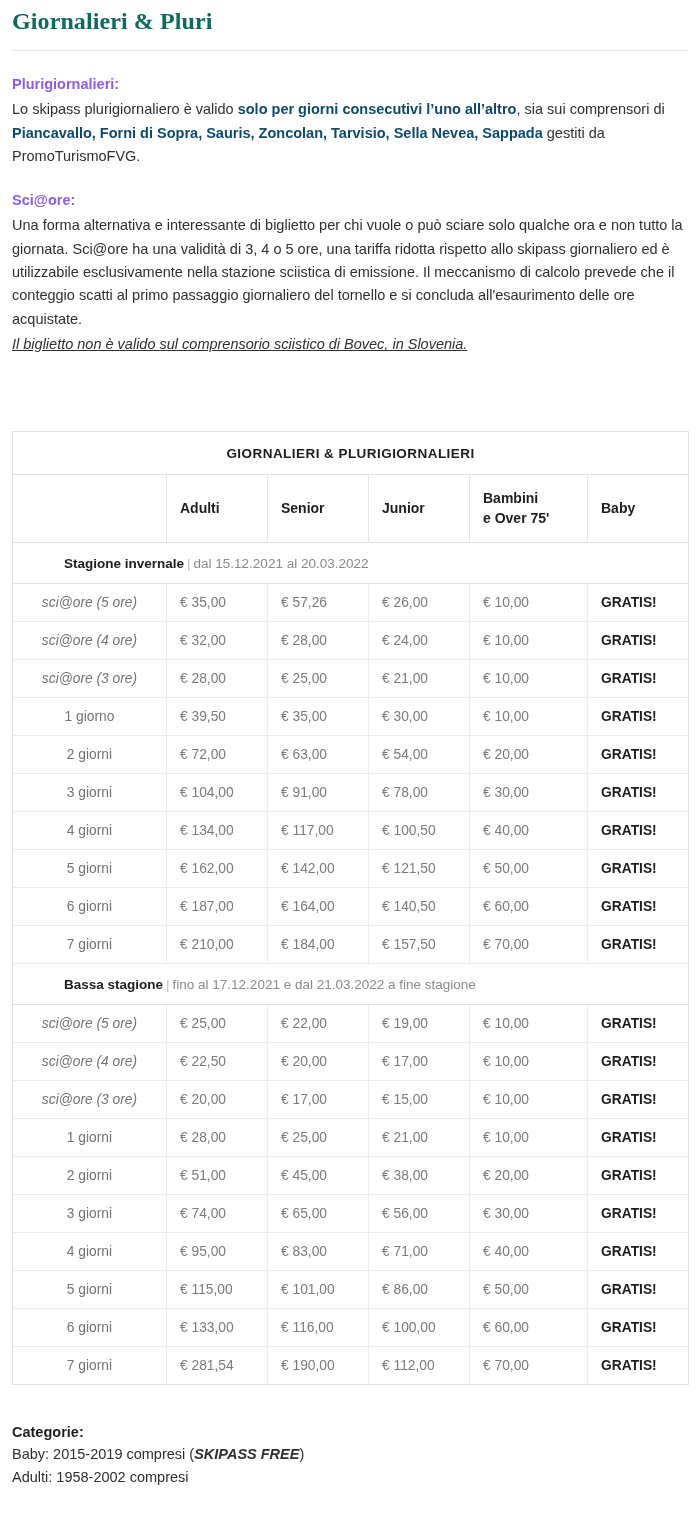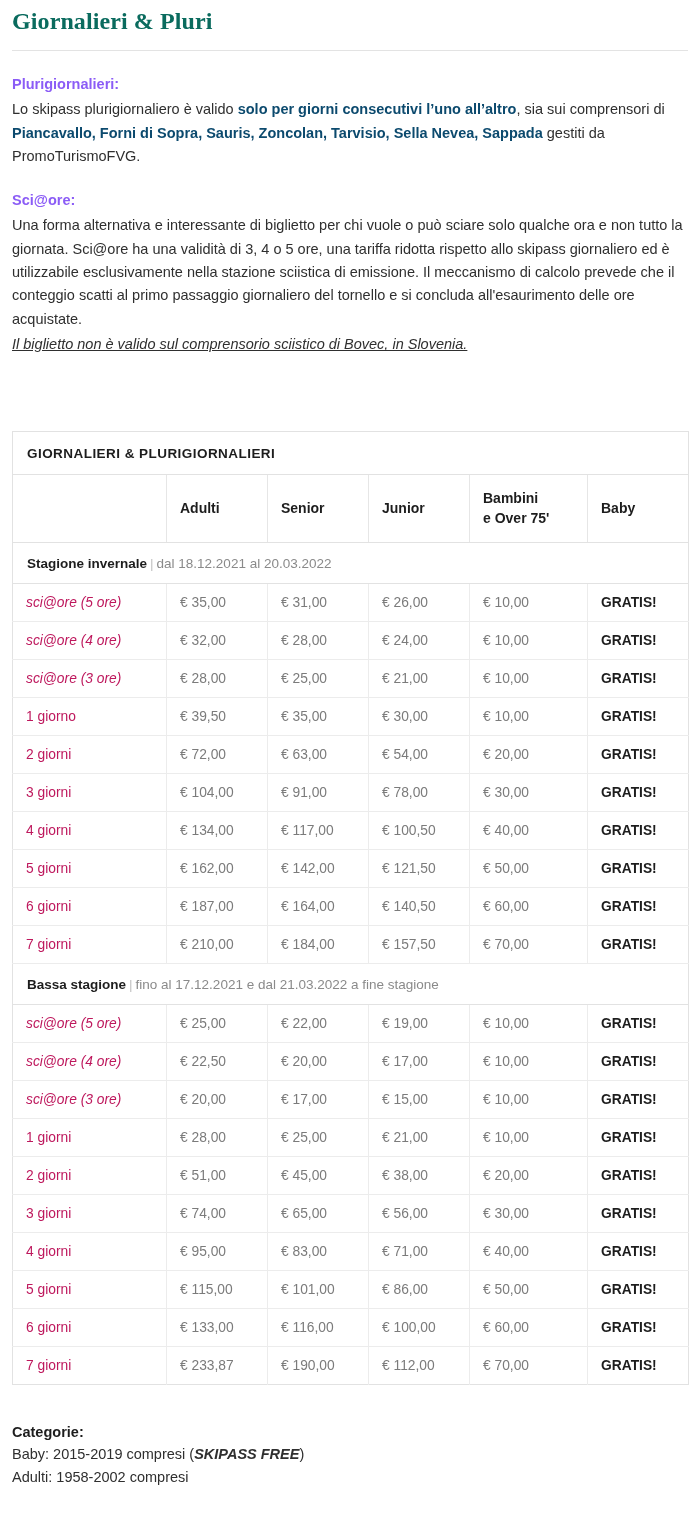--- a/index.html
+++ b/index.html
@@ -62,21 +62,21 @@
   }
   .price-table td, .price-table th { vertical-align: middle; }
 
   .tbl-caption td {
     padding: 14px 14px 13px 14px;
     font-size: 13.5px;
     font-weight: 700;
     letter-spacing: .45px;
     color: #1d1d1d;
     border-bottom: 1px solid #e2e2e2;
-    text-align: left;
+    text-align: center;
   }
 
   .col-head th {
     padding: 13px 13px 13px 13px;
     font-size: 14px;
     font-weight: 700;
     color: #1d1d1d;
     text-align: left;
     border-right: 1px solid #e6e6e6;
     border-bottom: 1px solid #e2e2e2;
@@ -87,34 +87,34 @@
   .col-head th.blank { border-right: 1px solid #e6e6e6; }
 
   .season-row td {
     padding: 13px 14px 12px 14px;
     border-bottom: 1px solid #e2e2e2;
     border-top: 1px solid #e2e2e2;
     font-size: 13.5px;
     color: #8a8a8a;
     text-align: left;
   }
-  .season-name { font-weight: 700; color: #1d1d1d; }
+  .season-name { font-weight: 700; color: #1d1d1d; margin-left: 37px; }
   .season-sep { color: #c2c2c2; padding: 0 3px; }
   .season-dates { color: #8a8a8a; }
 
   .data-row td {
     padding: 11px 13px 11px 13px;
     border-right: 1px solid #ececec;
     border-bottom: 1px solid #ececec;
     color: #7b7b7b;
     font-size: 13.8px;
     height: 37px;
   }
   .data-row td:last-child { border-right: none; }
-  .data-row td.label { color: #be185d; }
+  .data-row td.label { color: #737373; text-align: center; }
   .data-row td.label.ital { font-style: italic; }
   .data-row td.free {
     font-weight: 700;
     color: #1d1d1d;
     font-size: 13.8px;
   }
   .data-row.last-of-block td { border-bottom: none; }
 
   
   .post-table-gap { height: 36px; }
@@ -159,26 +159,26 @@
         </tr>
         <tr class="col-head">
           <th class="blank"></th>
           <th class="">Adulti</th>
           <th class="">Senior</th>
           <th class="">Junior</th>
           <th class="">Bambini<br>e Over 75'</th>
           <th class="">Baby</th>
         </tr>
         <tr class="season-row">
-          <td colspan="6"><span class="season-name">Stagione invernale</span><span class="season-sep">|</span><span class="season-dates">dal 18.12.2021 al 20.03.2022</span></td>
+          <td colspan="6"><span class="season-name">Stagione invernale</span><span class="season-sep">|</span><span class="season-dates">dal 15.12.2021 al 20.03.2022</span></td>
         </tr>
         <tr class="data-row">
           <td class="label ital">sci@ore (5 ore)</td>
           <td>€ 35,00</td>
-          <td>€ 31,00</td>
+          <td>€ 57,26</td>
           <td>€ 26,00</td>
           <td>€ 10,00</td>
           <td class="free">GRATIS!</td>
         </tr>
         <tr class="data-row">
           <td class="label ital">sci@ore (4 ore)</td>
           <td>€ 32,00</td>
           <td>€ 28,00</td>
           <td>€ 24,00</td>
           <td>€ 10,00</td>
@@ -318,21 +318,21 @@
         <tr class="data-row">
           <td class="label">6 giorni</td>
           <td>€ 133,00</td>
           <td>€ 116,00</td>
           <td>€ 100,00</td>
           <td>€ 60,00</td>
           <td class="free">GRATIS!</td>
         </tr>
         <tr class="data-row last-of-block">
           <td class="label">7 giorni</td>
-          <td>€ 233,87</td>
+          <td>€ 281,54</td>
           <td>€ 190,00</td>
           <td>€ 112,00</td>
           <td>€ 70,00</td>
           <td class="free">GRATIS!</td>
         </tr>
       </tbody>
   </table>
 
   <div class="post-table-gap"></div>
 

